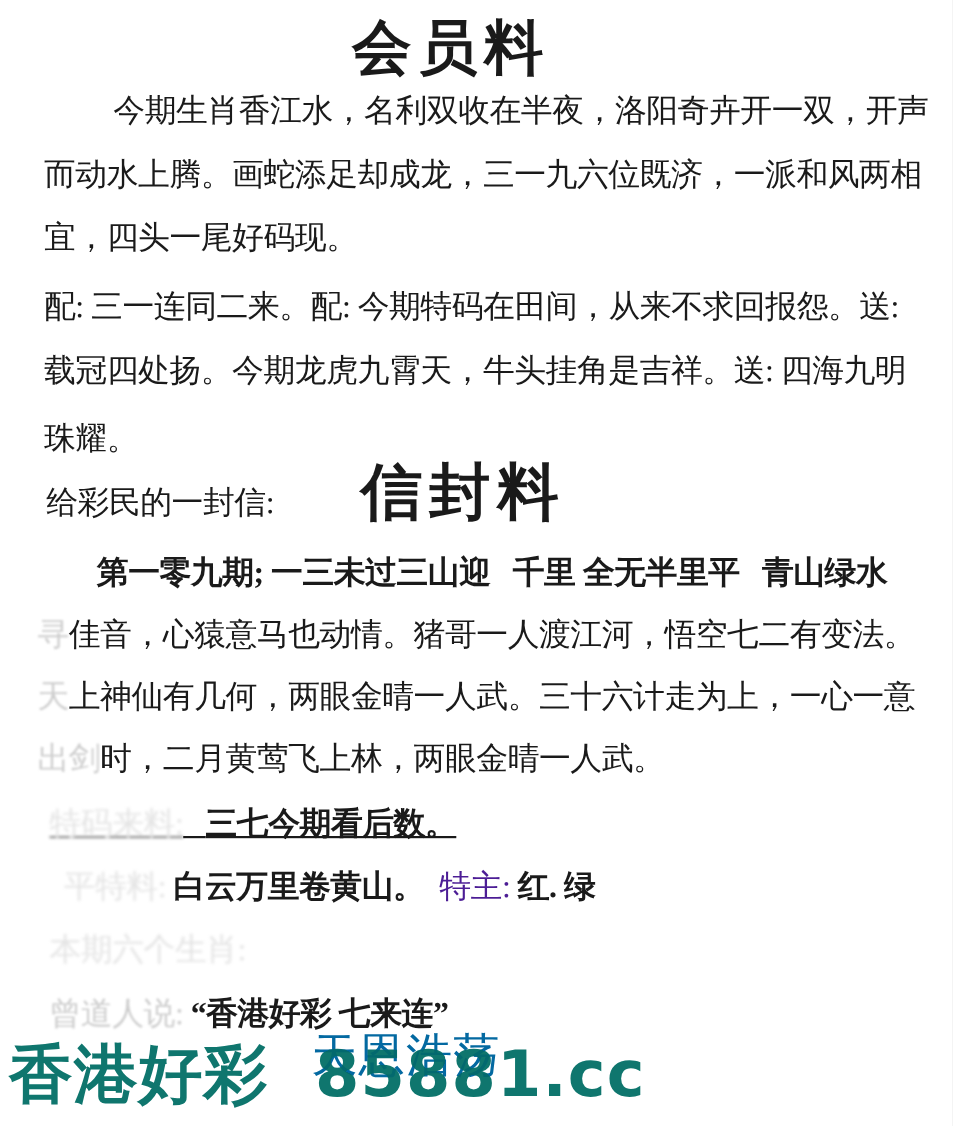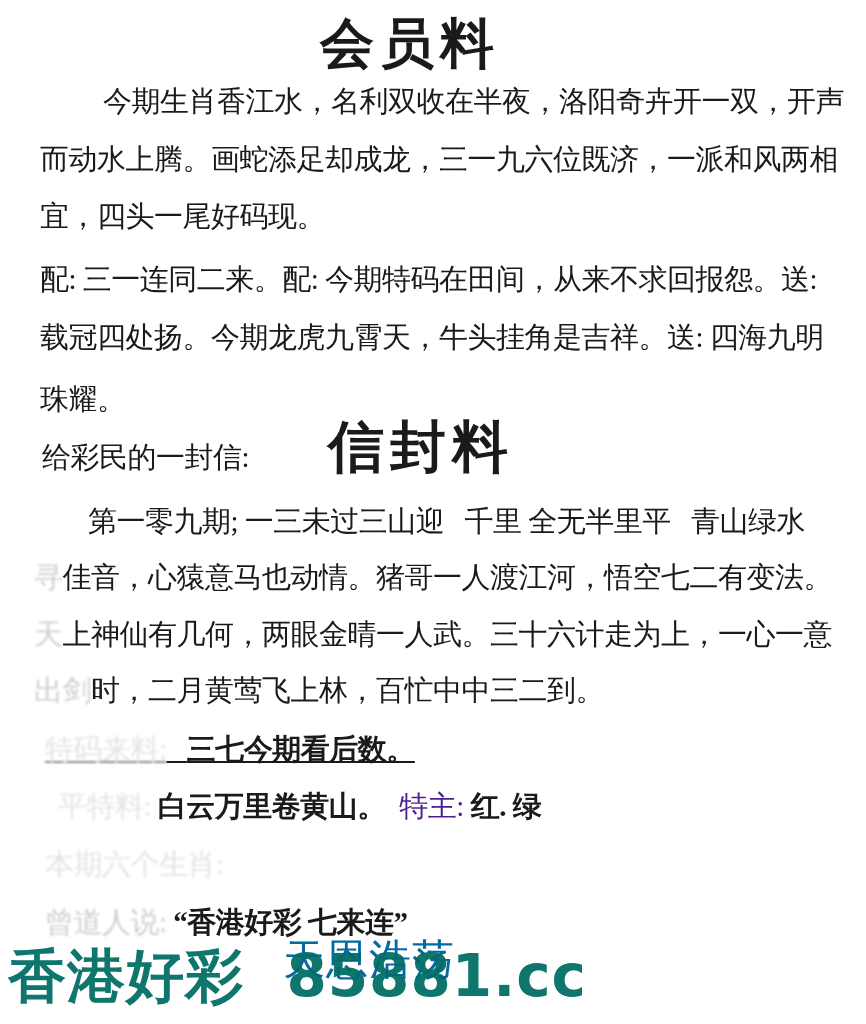--- a/index.html
+++ b/index.html
@@ -9,21 +9,21 @@
     margin:0 auto;
     background:#ffffff;
     overflow:hidden;
     font-family:"Liberation Serif","DejaVu Serif",serif;
     color:#1a1a1a;
   }
   .ln{position:absolute;white-space:pre;font-size:29px;line-height:1.2;letter-spacing:-0.5px;}
   .big-title{position:absolute;white-space:pre;font-weight:bold;letter-spacing:6px;}
   .t-member{font-size:54px;top:8px;left:320px;text-align:center;}
   .t-envelope{font-size:56px;top:410px;left:328px;}
-  .semibold{font-weight:400;}
+  .semibold{font-weight:700;}
   .bold{font-weight:700;}
   .faded{color:#bdbdbd;filter:blur(1px);opacity:.75;}
   .faded-2{color:#c9c9c9;filter:blur(1.3px);opacity:.5;}
   .semi-faded{color:#4c1d95;filter:blur(0.4px);}
   .animals{word-spacing:9px;}
   .watermark{
     position:absolute;left:8px;top:938px;white-space:pre;
     font-family:"DejaVu Sans","Liberation Sans",sans-serif;
     font-weight:bold;font-size:58px;letter-spacing:1px;
   }
@@ -50,21 +50,21 @@
 
   <div class="ln" style="top:440px;left:42px;">给彩民的一封信:</div>
   <div class="big-title t-envelope">信封料</div>
 
   <div class="ln semibold" style="top:504px;left:88px;">第一零九期; 一三未过三山迎   千里 全无半里平   青山绿水</div>
 
   <div class="ln" style="top:560px;left:34px;"><span class="faded">寻</span><span>佳音，心猿意马也动情。猪哥一人渡江河，悟空七二有变法。</span></div>
 
   <div class="ln" style="top:617px;left:34px;"><span class="faded">天</span><span>上神仙有几何，两眼金晴一人武。三十六计走为上，一心一意</span></div>
 
-  <div class="ln" style="top:673px;left:34px;"><span class="faded">出剑</span><span>时，二月黄莺飞上林，百忙中中三二到。</span></div>
+  <div class="ln" style="top:673px;left:34px;"><span class="faded">出剑</span><span>时，二月黄莺飞上林，两眼金晴一人武。</span></div>
 
   <div class="ln" style="top:732px;left:45px;text-decoration:underline;"><span class="faded-2">特码来料:</span><span>   </span><span class="bold">三七今期看后数。</span></div>
 
   <div class="ln" style="top:789px;left:58px;"><span class="faded-2">平特料:</span><span> </span><span class="bold">白云万里卷黄山。</span><span>  </span><span class="semi-faded">特主:</span><span> </span><span class="bold">红. 绿</span></div>
 
   <div class="ln" style="top:847px;left:45px;"><span class="faded-2">本期六个生肖:</span><span> </span></div>
 
   <div class="ln" style="top:905px;left:45px;"><span class="faded">曾道人说:</span><span> </span><span class="bold">“香港好彩 七来连”</span></div>
 
   <div class="watermark" style="color: #0f766e;">香港好彩  85881.cc</div>

